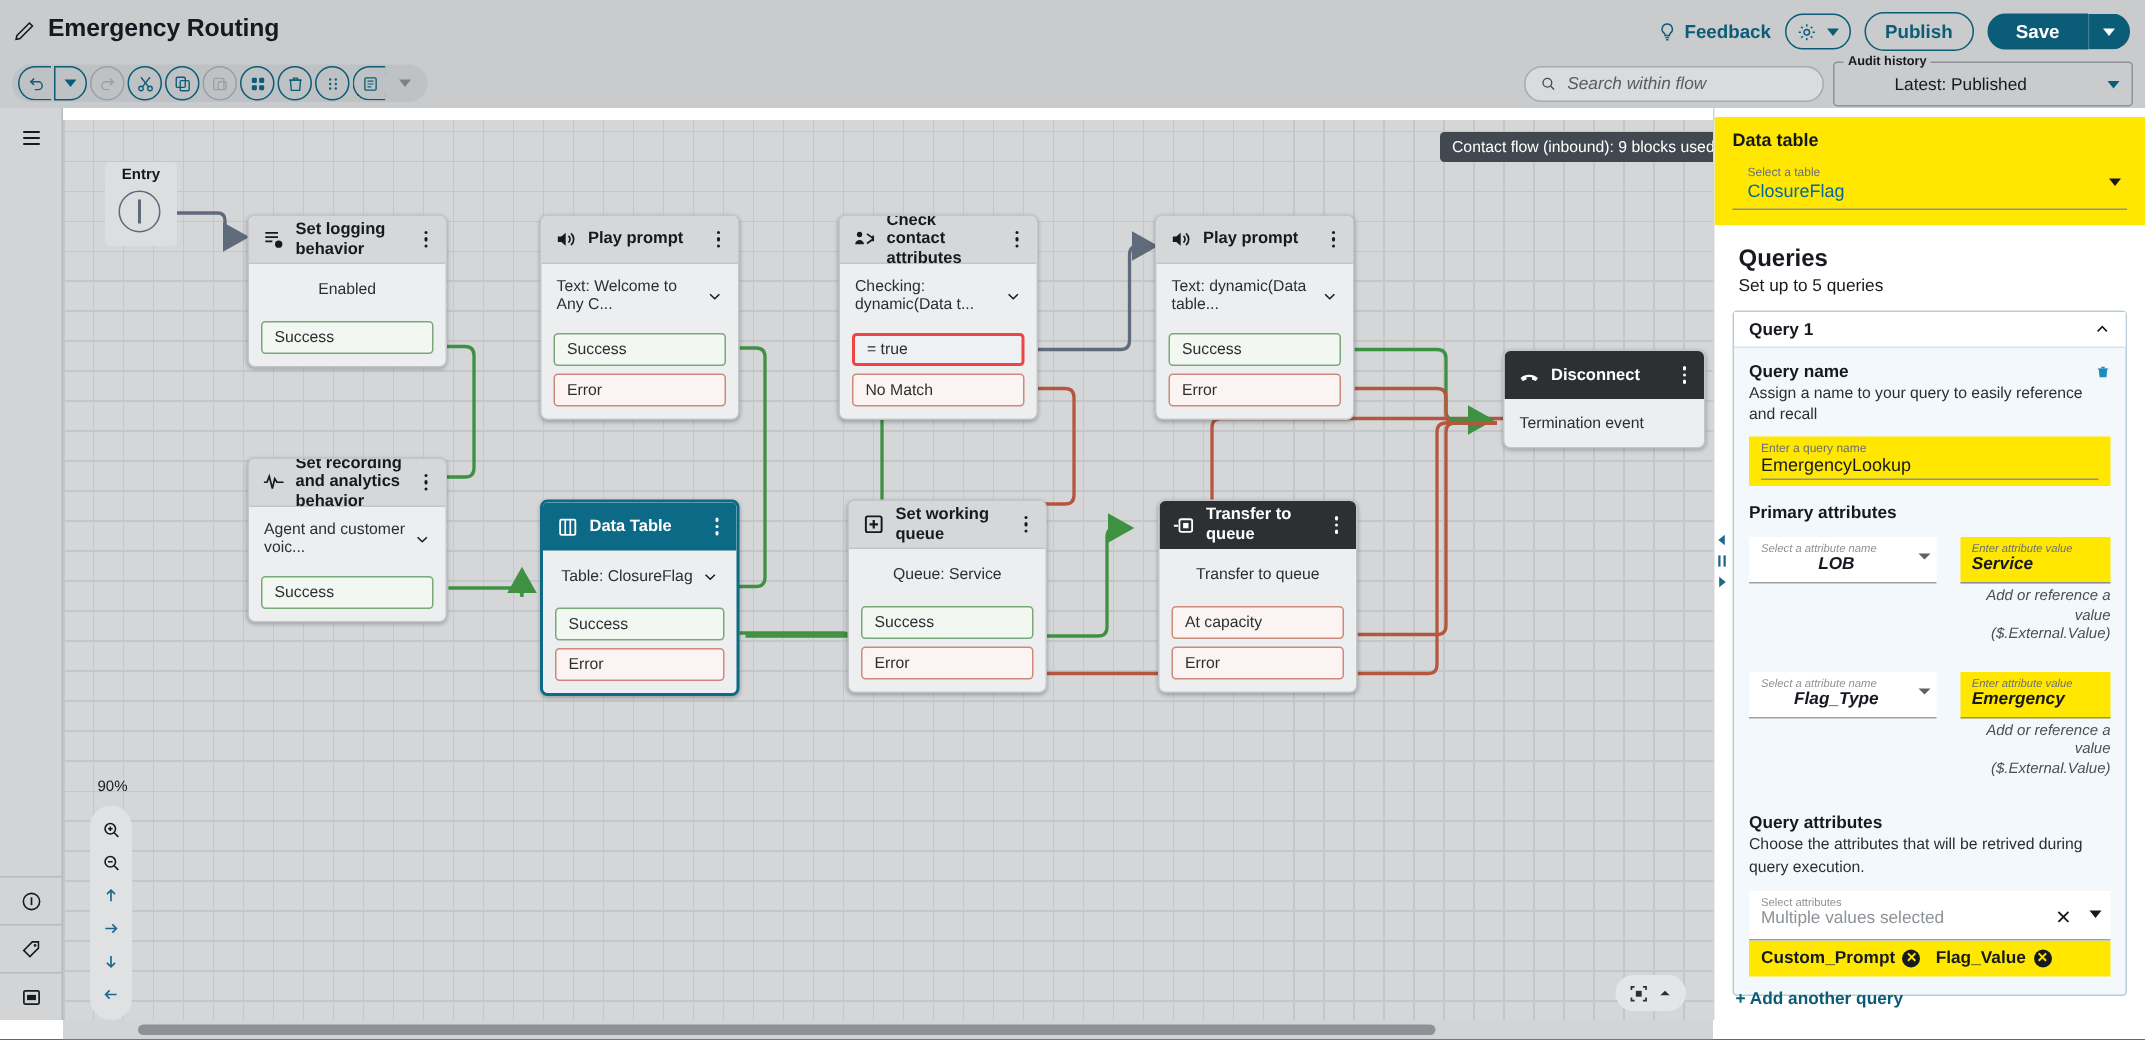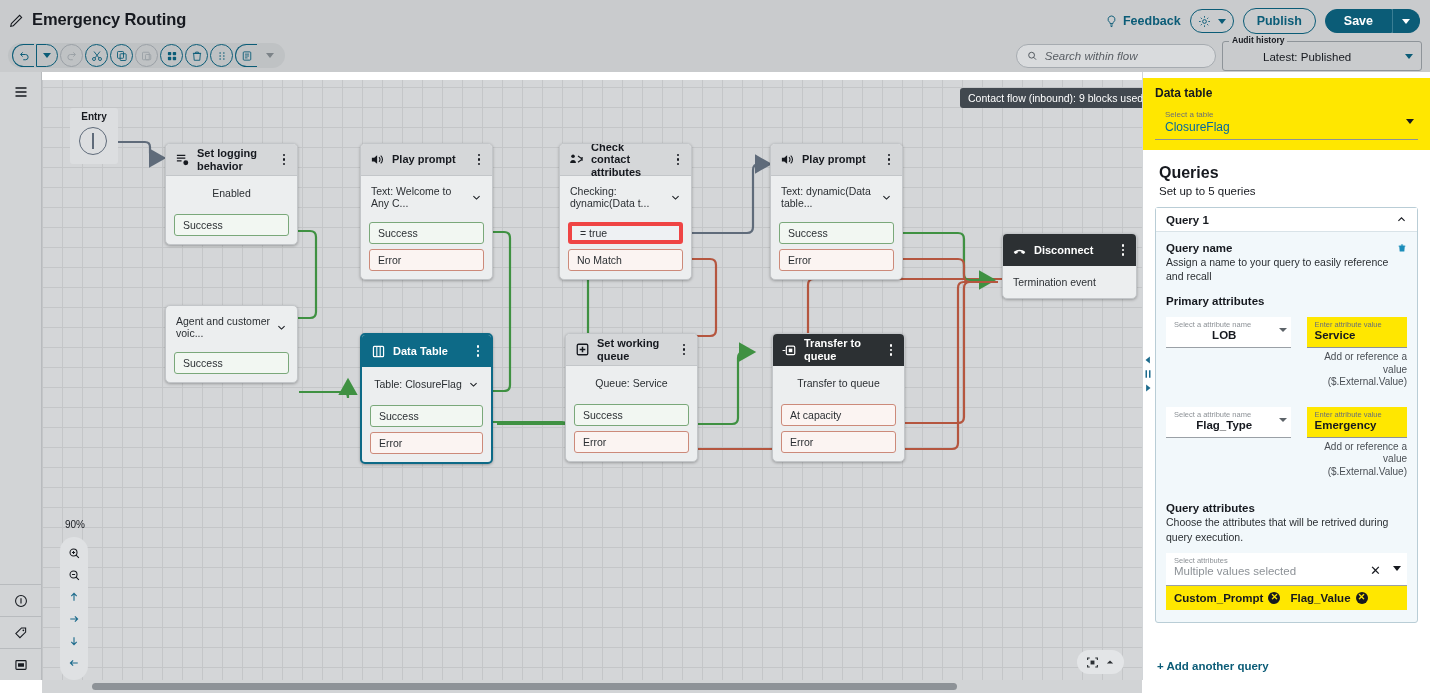--- a/index.html
+++ b/index.html
@@ -211,21 +211,21 @@
   }
   .node-body .chev { color: #16191f; flex: none; }
   .node-ports { padding: 4px 8px 8px; display: flex; flex-direction: column; gap: 5px; }
   .port {
     height: 22px; border-radius: 3px; background: #f4f6f6;
     display: flex; align-items: center; padding: 0 8px;
     font-size: 10.5px; color: #2b2f33;
   }
   .port.ok  { border: 1px solid #7aa87a; background: #f2f7f2; }
   .port.err { border: 1px solid #cc8a7a; background: #fbf4f2; }
-  .port.neu { border: 4px solid #ef4444; background: #eef1f3; }
+  .port.neu { border: 2px solid #ef4444; background: #eef1f3; }
   .node-plain { padding: 10px; font-size: 10.5px; color: #2b2f33; }
 
   
   .zoom-pill {
     position: absolute; left: 18px; bottom: 8px;
     width: 28px; background: #dfe1e3; border-radius: 14px;
     display: flex; flex-direction: column; align-items: center;
     padding: 5px 0 6px;
   }
   .zoom-pct {
@@ -300,21 +300,21 @@
   .lbl { font-size: 11.5px; font-weight: bold; color: #16191f; }
   .lbl-desc { font-size: 10.5px; color: #2b2f33; margin-top: 1px; line-height: 1.35; }
   .yfield {
     position: relative; margin-top: 8px; background: #ffe700;
     padding: 3px 8px 4px; 
   }
   .yfield .inner { border-bottom: 1px solid #8d9297; padding-bottom: 2px; }
   .yfield .flabel { font-size: 8px; color: #6b7075; }
   .yfield .fvalue { font-size: 12px; color: #16191f; }
 
-  .attr-row { display: flex; gap: 16px; margin-top: 10px; }
+  .attr-row { display: flex; gap: 16px; margin-top: 10px; font-style: italic; }
   .attr-sel {
     position: relative; flex: 1; background: #fff;
     border-bottom: 1px solid #9aa0a6; padding: 3px 16px 3px 8px; height: 31px;
   }
   .attr-sel .flabel { font-size: 7.5px; color: #8d9297; }
   .attr-sel .fvalue { font-size: 11.5px; font-weight: bold; color: #16191f; text-align: center; }
   .attr-sel .fcaret {
     position: absolute; right: 4px; top: 11px;
     width: 0; height: 0; border-left: 4px solid transparent;
     border-right: 4px solid transparent; border-top: 4.5px solid #5c6368;
@@ -649,20 +649,31 @@
           <path d="M3.5 6 8 10.4 12.5 6" fill="none" stroke="currentColor" stroke-width="1.5"></path>
         </svg>
       </div>
       <div class="node-ports">
         <div class="port ok">Success</div>
         <div class="port err">Error</div>
       </div>
     </div>
 
     <div class="node" style="left:123px;top:225px;width:133px;">
+      <div class="node-head">
+        <svg class="nh-icon" viewBox="0 0 16 16">
+          <path d="M1 8h2.2l1.6-4.2L7 12.5l1.7-7L10.3 8H15" fill="none" stroke="currentColor" stroke-width="1.2"></path>
+        </svg>
+        <div class="node-title">Set recording and analytics behavior</div>
+        <div class="kebab">
+            <i></i>
+            <i></i>
+            <i></i>
+          </div>
+      </div>
       <div class="node-body">
         <span>Agent and customer voic...</span>
         <svg class="chev" width="11" height="11" viewBox="0 0 16 16">
           <path d="M3.5 6 8 10.4 12.5 6" fill="none" stroke="currentColor" stroke-width="1.5"></path>
         </svg>
       </div>
       <div class="node-ports">
         <div class="port ok">Success</div>
       </div>
     </div>
@@ -849,20 +860,26 @@
           <div>
             <div class="lbl">Query name</div>
           </div>
           <svg width="10" height="12" viewBox="0 0 16 16">
             <path d="M3.5 4.5h9l-.8 9.2H4.3z" fill="#1b8dba"></path>
             <path d="M2.5 4.2h11v1.2h-11zM6.2 2.4h3.6v1.6H6.2z" fill="#1b8dba"></path>
           </svg>
         </div>
         <div class="lbl-desc">Assign a name to your query to easily reference and recall</div>
 
+        <div class="yfield">
+          <div class="inner">
+            <div class="flabel">Enter a query name</div>
+            <div class="fvalue">EmergencyLookup</div>
+          </div>
+        </div>
 
         <div class="lbl" style="margin-top:12px;">Primary attributes</div>
 
         <div class="attr-row">
           <div class="attr-sel">
             <div class="flabel">Select a attribute name</div>
             <div class="fvalue">LOB</div>
             <div class="fcaret"></div>
           </div>
           <div class="attr-val">

